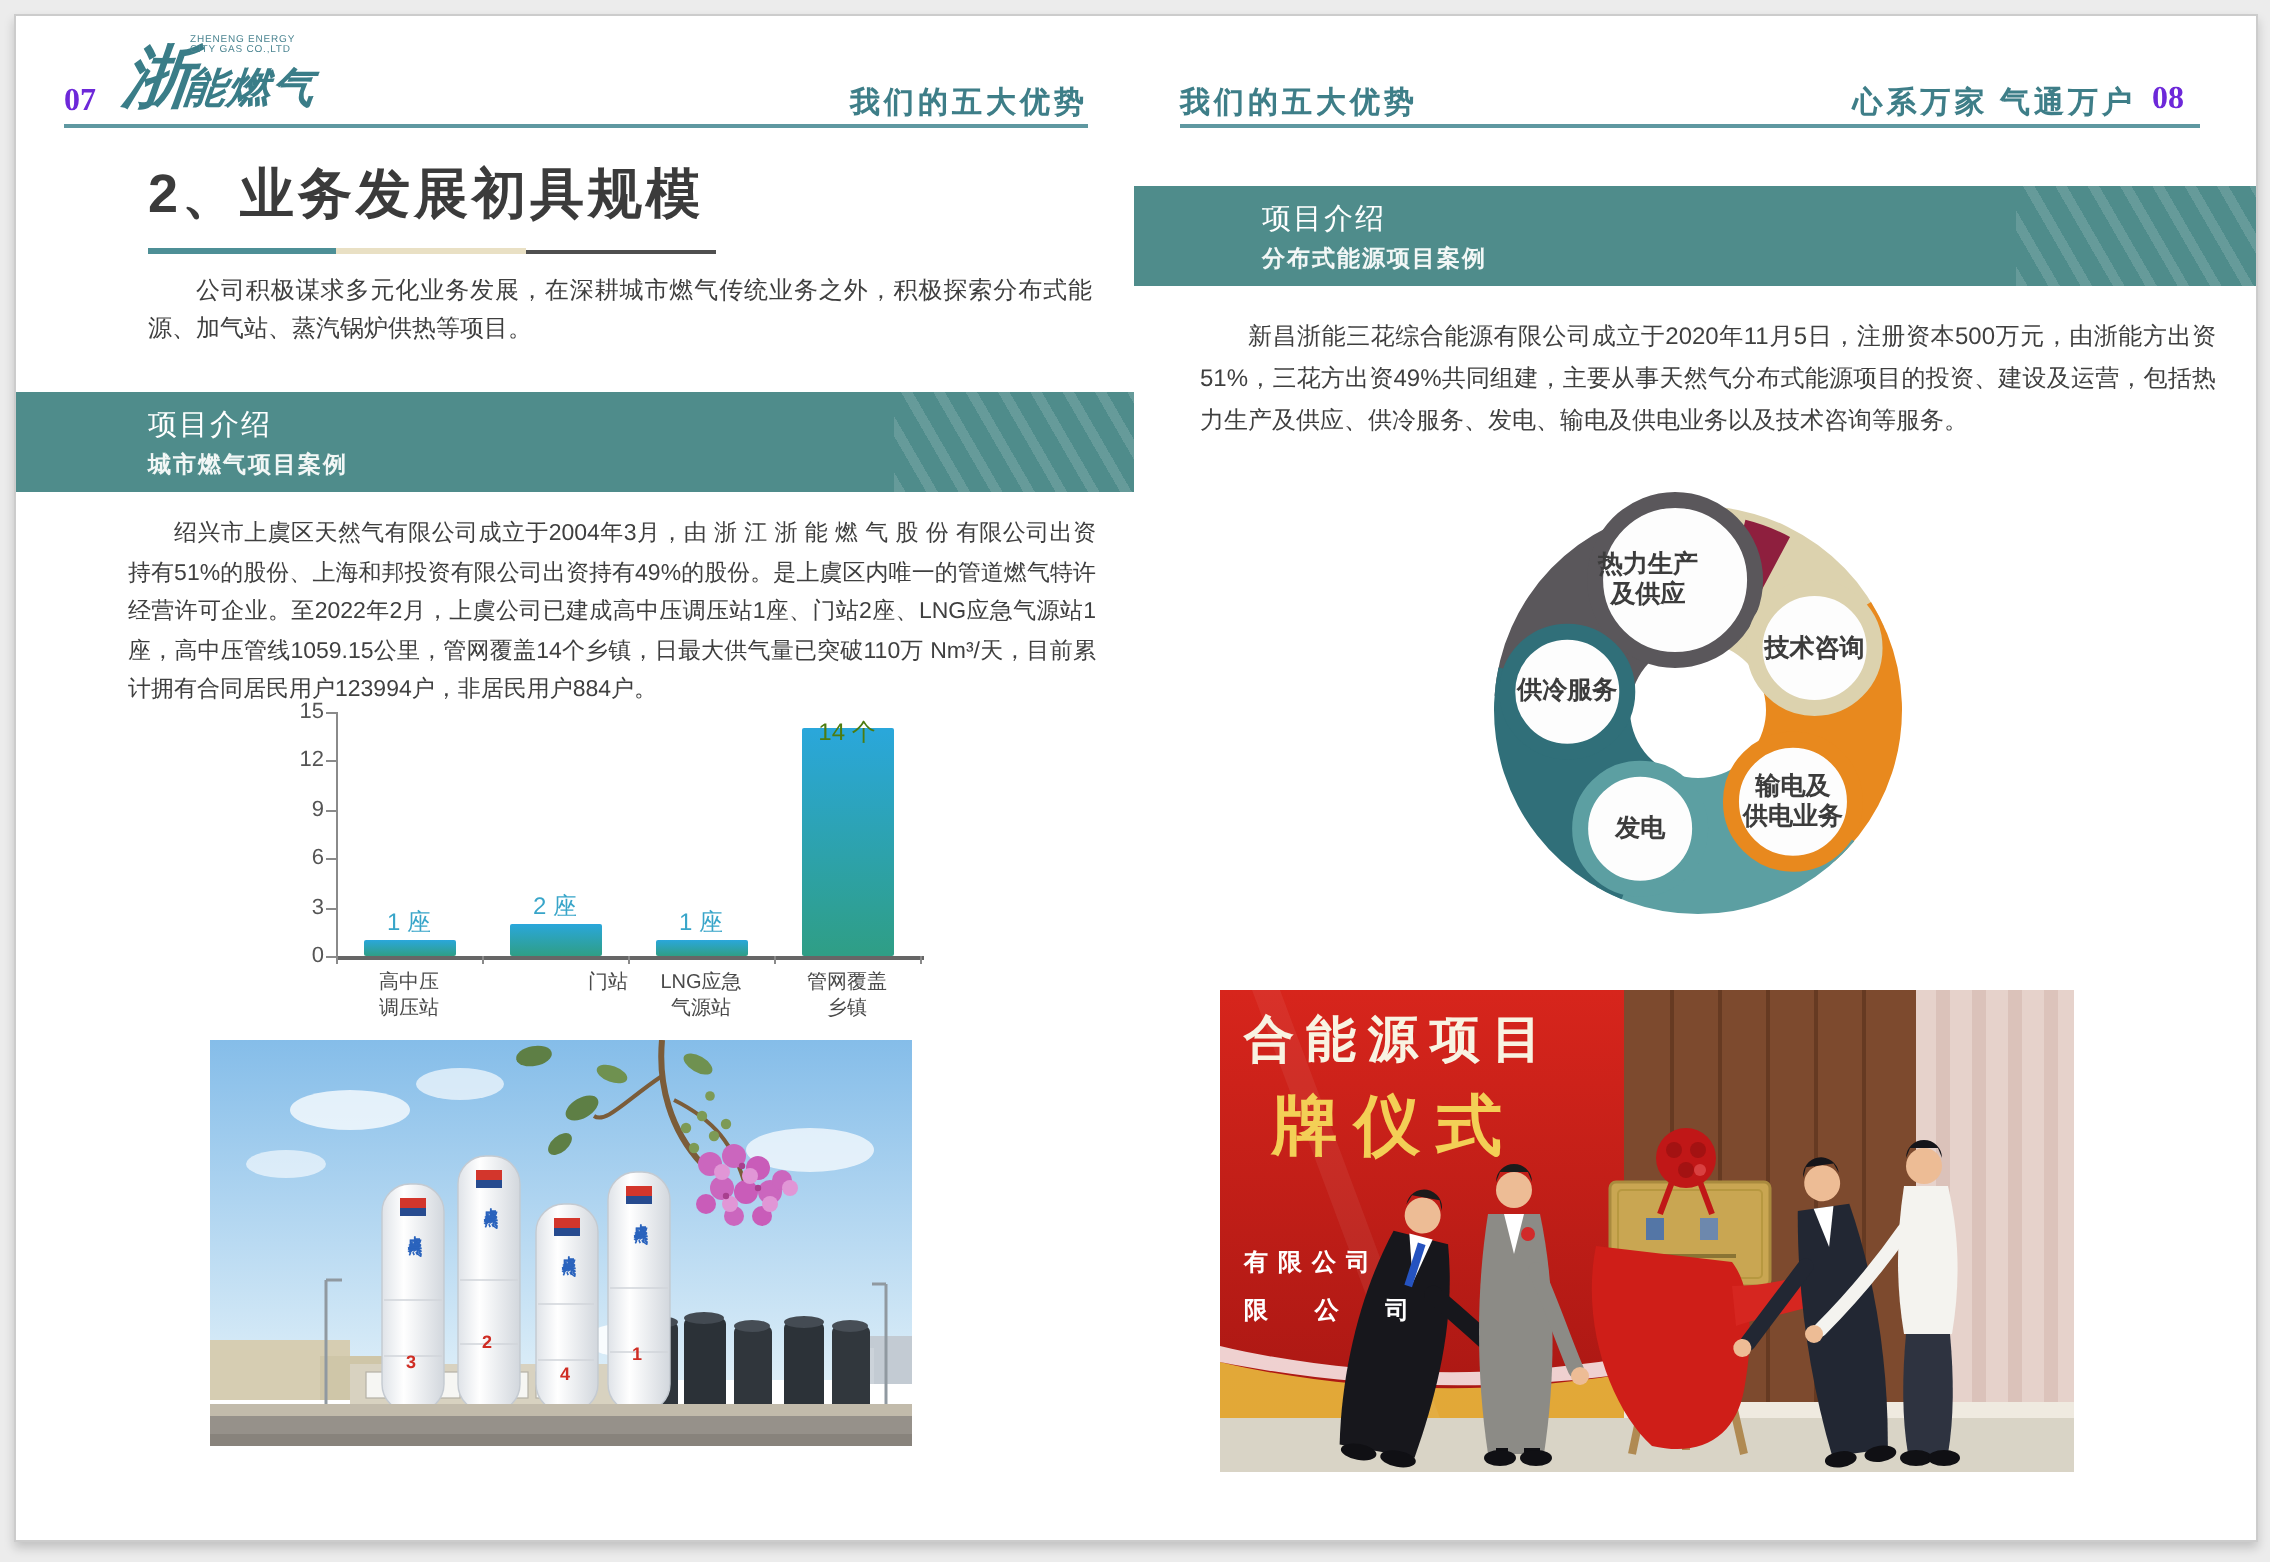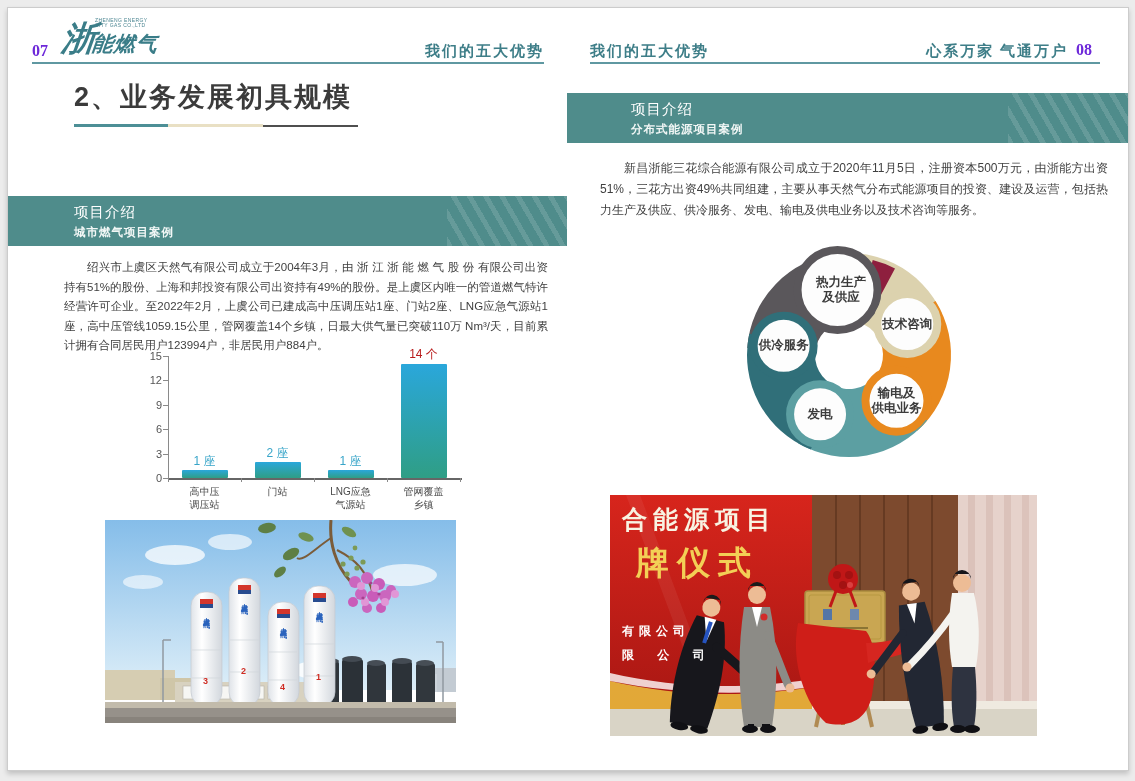--- a/index.html
+++ b/index.html
@@ -130,20 +130,21 @@
   <div class="hdr-slogan">心系万家  气通万户</div>
   <div class="pagenum pagenum-right">08</div>
 
   <h1 class="sec-title" style="margin:0;">2、业务发展初具规模</h1>
   <div class="title-underline">
     <span class="seg seg-teal"></span>
     <span class="seg seg-beige"></span>
     <span class="seg seg-dark"></span>
   </div>
 
+  <p class="para intro-para" style="margin:0;">公司积极谋求多元化业务发展，在深耕城市燃气传统业务之外，积极探索分布式能源、加气站、蒸汽锅炉供热等项目。</p>
 
   <div class="banner banner-left">
     <div class="b-title">项目介绍</div>
     <div class="b-sub">城市燃气项目案例</div>
   </div>
 
   <p class="para case-para" style="margin:0;">绍兴市上虞区天然气有限公司成立于2004年3月，由 浙 江 浙 能 燃 气 股 份  有限公司出资持有51%的股份、上海和邦投资有限公司出资持有49%的股份。是上虞区内唯一的管道燃气特许经营许可企业。至2022年2月，上虞公司已建成高中压调压站1座、门站2座、LNG应急气源站1座，高中压管线1059.15公里，管网覆盖14个乡镇，日最大供气量已突破110万 Nm³/天，目前累计拥有合同居民用户123994户，非居民用户884户。</p>
 
   <div class="chart">
       <div class="yaxis"></div>
@@ -164,27 +165,27 @@
       <div class="xtick" style="left: 125px;"></div>
       <div class="xtick" style="left: 198px;"></div>
       <div class="xtick" style="left: 271px;"></div>
       <div class="xtick" style="left: 344px;"></div>
       <div class="bar" style="left: 65.5px; top: 125.867px; width: 46px; height: 8.13333px; background: linear-gradient(rgb(42, 167, 219), rgb(47, 158, 133));"></div>
       <div class="vlab" style="left: 52px; top: 108.867px; color: rgb(56, 165, 201);">1 座</div>
       <div class="clab" style="left: 52px; top: 141px;">高中压</div>
       <div class="clab" style="left: 52px; top: 154px;">调压站</div>
       <div class="bar" style="left: 138.5px; top: 117.733px; width: 46px; height: 16.2667px; background: linear-gradient(rgb(42, 167, 219), rgb(47, 158, 133));"></div>
       <div class="vlab" style="left: 125px; top: 100.733px; color: rgb(56, 165, 201);">2 座</div>
-      <div class="clab" style="left: 125px; top: 141px;">门站</div>
+      <div class="clab" style="left: 125px; top: 141px; text-align: right;">门站</div>
       <div class="bar" style="left: 211.5px; top: 125.867px; width: 46px; height: 8.13333px; background: linear-gradient(rgb(42, 167, 219), rgb(47, 158, 133));"></div>
       <div class="vlab" style="left: 198px; top: 108.867px; color: rgb(56, 165, 201);">1 座</div>
       <div class="clab" style="left: 198px; top: 141px;">LNG应急</div>
       <div class="clab" style="left: 198px; top: 154px;">气源站</div>
       <div class="bar" style="left: 284.5px; top: 20.1333px; width: 46px; height: 113.867px; background: linear-gradient(rgb(42, 167, 219), rgb(47, 158, 133));"></div>
-      <div class="vlab" style="left: 271px; top: 2px; color: #b91c1c;">14 个</div>
+      <div class="vlab" style="left: 271px; top: 14px; color: #4d7c0f;">14 个</div>
       <div class="clab" style="left: 271px; top: 141px;">管网覆盖</div>
       <div class="clab" style="left: 271px; top: 154px;">乡镇</div>
     </div>
 
   <div class="photo photo-left">
     <svg width="351" height="203" viewBox="0 0 351 203">
       <defs>
         <linearGradient id="skyG" x1="0" y1="0" x2="0" y2="1">
           <stop offset="0" stop-color="#85bde9"></stop>
             <stop offset="1" stop-color="#ddeef8"></stop>
@@ -329,21 +330,21 @@
         <path d="M126.32396664883389,11.029835919848367 A102,102 0 0 1 244.1816366795453,68.51286240626837 L182.06054555984844,96.17095413542279 A34,34 0 0 0 142.7746555496113,77.00994530661612 Z" fill="#dcd2ae"></path>
         <path d="M237.50090580795546,55.9482350482131 A102,102 0 0 1 219.25132184860354,185.80077219869418 L173.7504406162012,135.2669240662314 A34,34 0 0 0 179.83363526931848,91.98274501607104 Z" fill="#e8891e"></path>
         <path d="M229.13653319813574,175.56433618802703 A102,102 0 0 1 99.99999999999999,198.33459118601274 L134,139.44486372867092 A34,34 0 0 0 177.04551106604526,131.85477872934234 Z" fill="#5c9fa2"></path>
         <path d="M112.79012747157697,204.57275316581232 A102,102 0 0 1 51.228944725151806,88.79300753658862 L117.7429815750506,102.93100251219622 A34,34 0 0 0 138.26337582385898,141.52425105527078 Z" fill="#306f79"></path>
         <path d="M174.70834576876743,14.91101882495235 A98,98 0 0 1 197.0082131530173,23.471135899825157 L177.29040751600988,60.55493479990009 A56,56 0 0 0 164.5476261535814,55.6634393285442 Z" fill="#8e1f3e"></path>
         <circle cx="139.5392202739826" cy="45.00268830119427" r="40" fill="#fdfdfd" stroke="#5a575b" stroke-width="8"></circle>
         <circle cx="209.27454112868918" cy="79.0148768561312" r="30" fill="#fdfdfd" stroke="#dcd2ae" stroke-width="8"></circle>
         <circle cx="198.476426822351" cy="155.84745245029382" r="31" fill="#fdfdfd" stroke="#e8891e" stroke-width="8"></circle>
         <circle cx="122.06750431192091" cy="169.32040705574502" r="30" fill="#fdfdfd" stroke="#5c9fa2" stroke-width="8"></circle>
         <circle cx="85.64230746305635" cy="100.81457533663568" r="30" fill="#fdfdfd" stroke="#306f79" stroke-width="8"></circle>
-      </svg><div class="diag-label" style="left: 98px; top: 30.0027px;">
+      </svg><div class="diag-label" style="left: 81px; top: 30.0027px;">
         <div>热力生产</div>
         <div>及供应</div>
       </div><div class="diag-label" style="left: 164.275px; top: 71.5149px;">
         <div>技术咨询</div>
       </div><div class="diag-label" style="left: 153.476px; top: 140.847px;">
         <div>输电及</div>
         <div>供电业务</div>
       </div><div class="diag-label" style="left: 77.0675px; top: 161.82px;">
         <div>发电</div>
       </div><div class="diag-label" style="left: 40.6423px; top: 93.3146px;">

